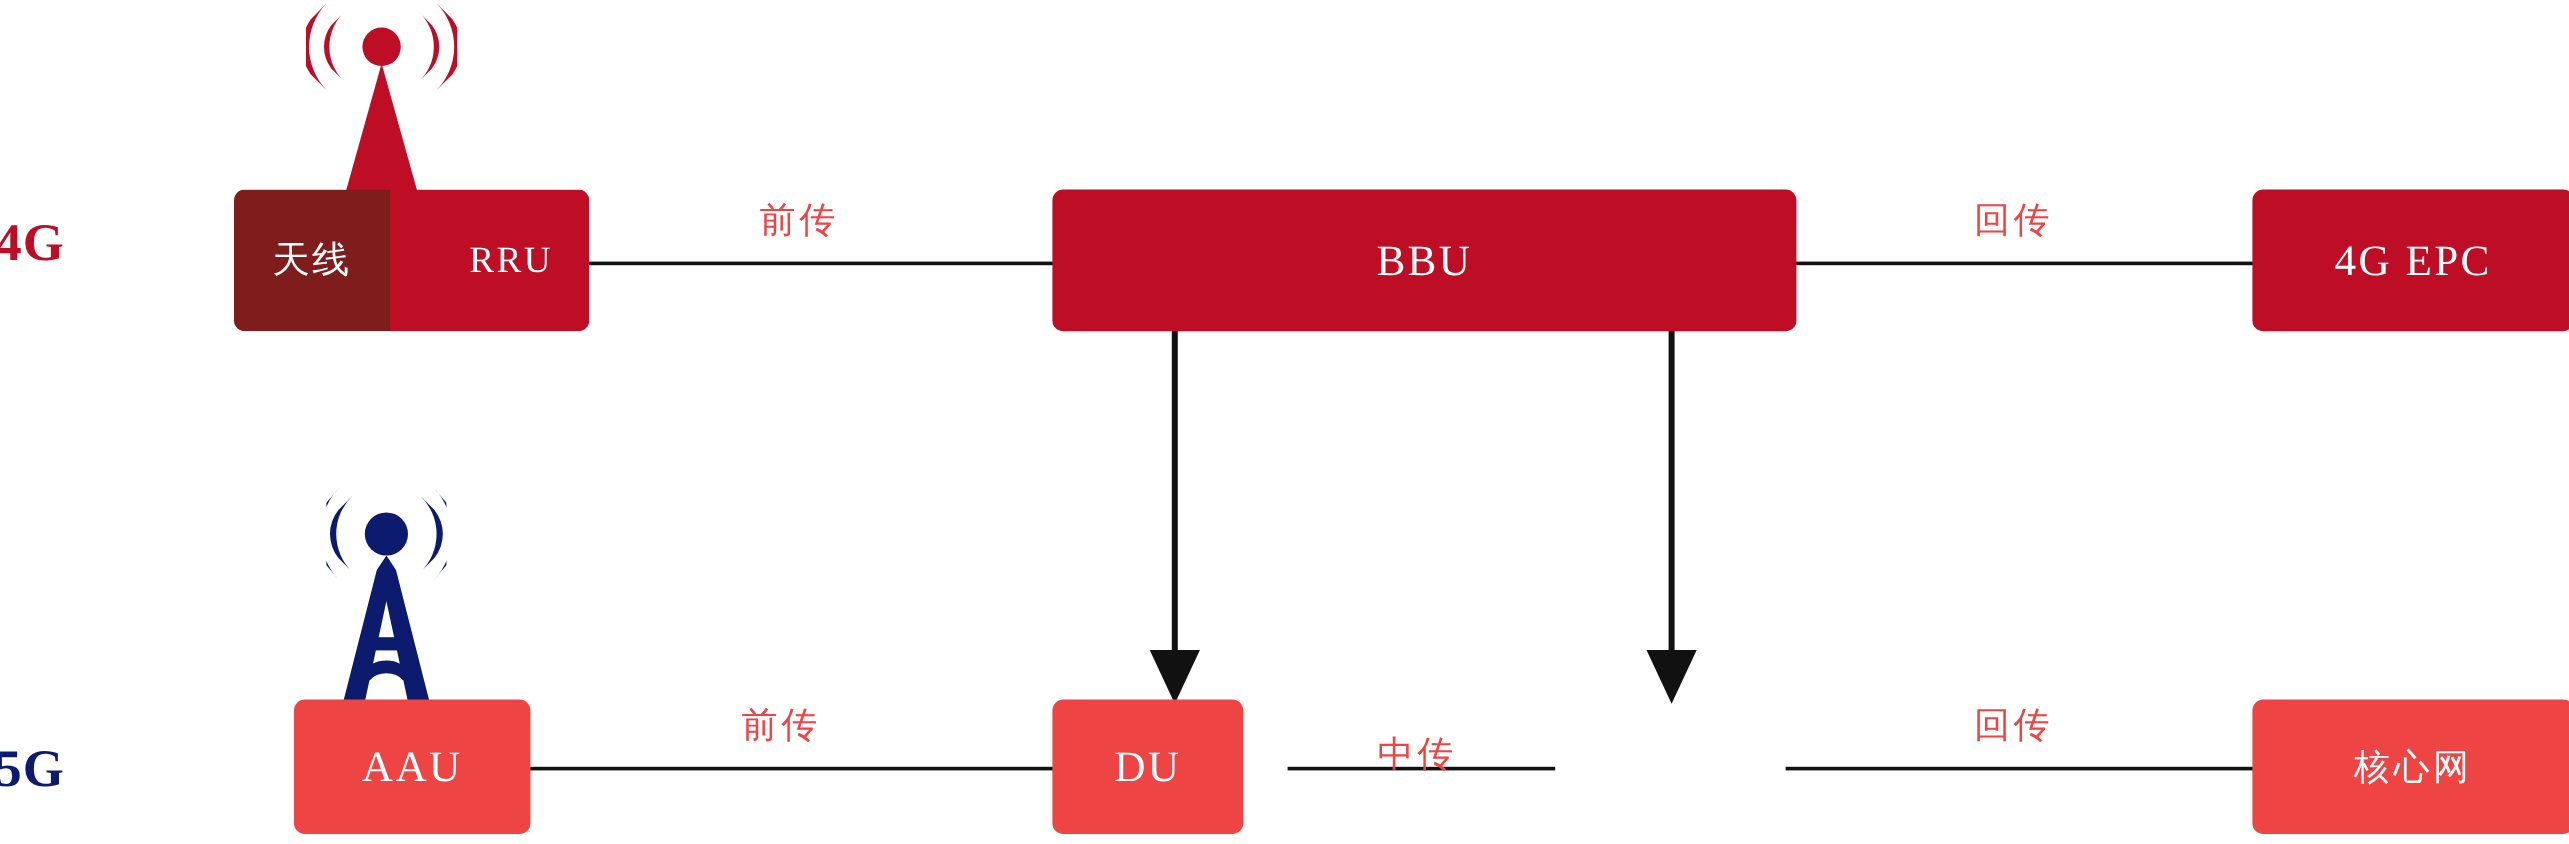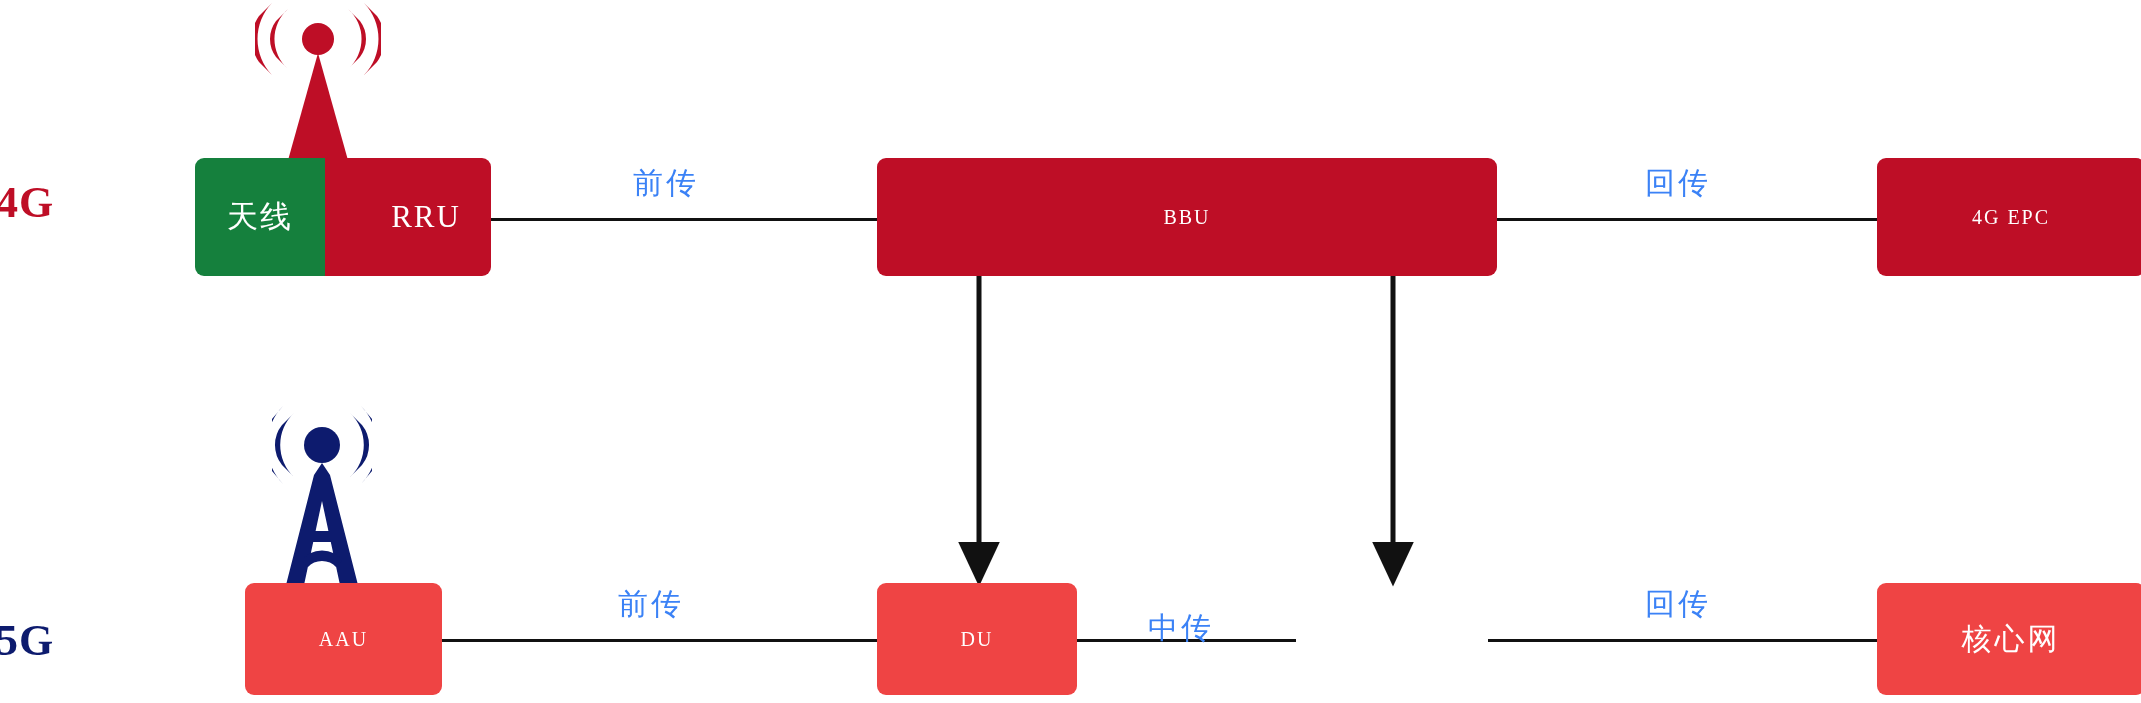--- a/index.html
+++ b/index.html
@@ -18,21 +18,21 @@
     overflow: hidden;
     font-family: Liberation Serif, serif;
   }
   .node {
     position: absolute;
     display: flex;
     align-items: center;
     justify-content: center;
     border-radius: 9px;
     color: #ffffff;
-    font-size: 20px;
+    font-size: 36px;
     letter-spacing: 2px;
     box-sizing: border-box;
     z-index: 3;
   }
   .node.red   { background: #BE0E26; }
   .node.navy  { background: #ef4444; }
   .node.cjk { letter-spacing: 3px; font-size: 30px; }
 
   .split-box {
     position: absolute;
@@ -43,21 +43,21 @@
   }
   .split-box > div {
     display: flex;
     align-items: center;
     justify-content: center;
     color: #ffffff;
     font-size: 31px;
     letter-spacing: 2px;
     height: 100%;
   }
-  .split-left  { background: #15803d; letter-spacing: 3px; }
+  .split-left  { background: #7f1d1d; letter-spacing: 3px; }
   .split-right { background: #BE0E26; padding-left: 36px; }
 
   .row-label {
     position: absolute;
     font-size: 44px;
     font-weight: bold;
     letter-spacing: 1px;
     z-index: 3;
   }
   .row-label.red  { color: #BE0E26; }
@@ -65,21 +65,21 @@
 
   .hline {
     position: absolute;
     height: 3px;
     background: #111111;
     z-index: 1;
   }
   .link-label {
     position: absolute;
     font-size: 30px;
-    color: #3b82f6;
+    color: #ef4444;
     letter-spacing: 3px;
     z-index: 2;
     white-space: nowrap;
   }
   .arrow-svg {
     position: absolute;
     z-index: 2;
     overflow: visible;
   }
   .tower {
@@ -157,21 +157,21 @@
     </g>
   </svg>
 
   <div class="hline" style="left:440px; top:639px; width:440px;"></div>
   <div class="link-label" style="left:618px; top:584px;">前传</div>
 
   <div class="node navy" style="left:245px; top:583px; width:197px; height:112px;">
     <span>AAU</span>
   </div>
 
-  <div class="node navy" style="left:877px; top:583px; width:200px; height:112px;">
+  <div class="node navy" style="left:877px; top:583px; width:159px; height:112px;">
     <span>DU</span>
   </div>
 
   <div class="hline" style="left:1073px; top:639px; width:223px;"></div>
   <div class="link-label" style="left:1148px; top:608px;">中传</div>
 
 
   <div class="hline" style="left:1488px; top:639px; width:392px;"></div>
   <div class="link-label" style="left:1645px; top:584px;">回传</div>
 

